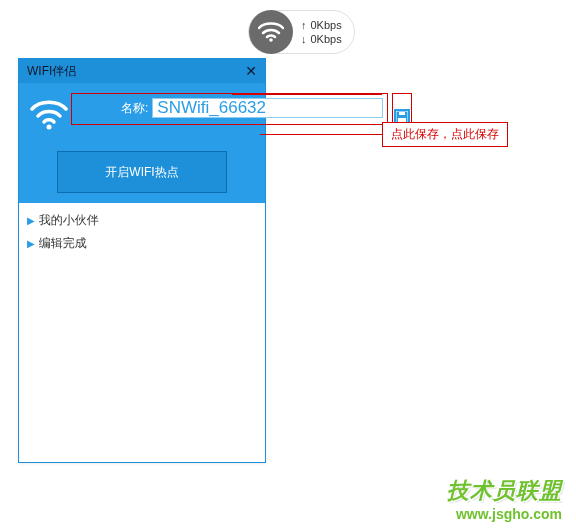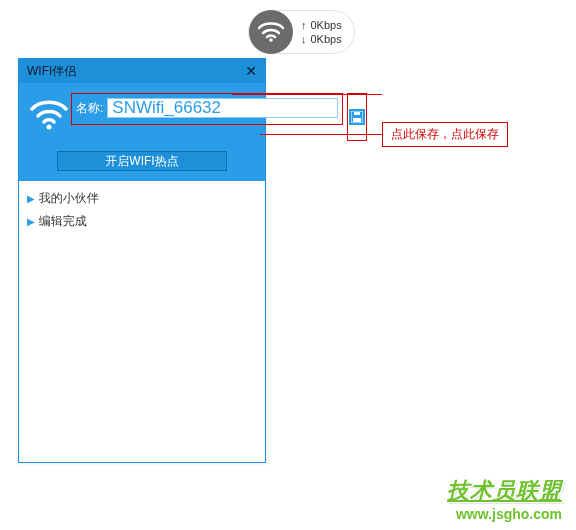--- a/index.html
+++ b/index.html
@@ -100,20 +100,21 @@
     .field-row {
       display: flex;
       align-items: center;
       margin: 2px 0;
     }
     .field-row label {
       color: #fff;
       font-size: 12px;
       margin-right: 4px;
       white-space: nowrap;
+      margin-left: 45px;
     }
     .field-row input {
       flex: 1;
       height: 20px;
       border: 1px solid #8fcdf0;
       background: #fff;
       color: #2a9de8;
       padding: 0 4px;
       font-size: 17px;
       outline: none;
@@ -136,21 +137,21 @@
       cursor: pointer;
       display: flex;
       align-items: center;
       justify-content: center;
     }
     .save-icon svg { display: block; }
     .start-btn {
       display: block;
       margin: 10px auto 0 auto;
       width: 170px;
-      height: 20px;
+      height: 42px;
       background: #1e8fd9;
       border: 1px solid #0d6fb0;
       color: #fff;
       font-size: 12px;
       cursor: pointer;
     }
     
     .list-area {
       padding: 6px 8px;
     }
@@ -198,21 +199,20 @@
       bottom: 8px;
       text-align: right;
     }
     .watermark .wm-title {
       font-size: 22px;
       font-weight: bold;
       color: #6fc22e;
       font-style: italic;
       text-shadow: 1px 1px 0 #fff, 2px 2px 0 rgba(0,0,0,0.1);
       letter-spacing: 1px;
-      text-decoration: underline;
     }
     .watermark .wm-url {
       font-size: 14px;
       color: #6fc22e;
       font-weight: bold;
     }
   </style>
 </head>
 <body>
 

